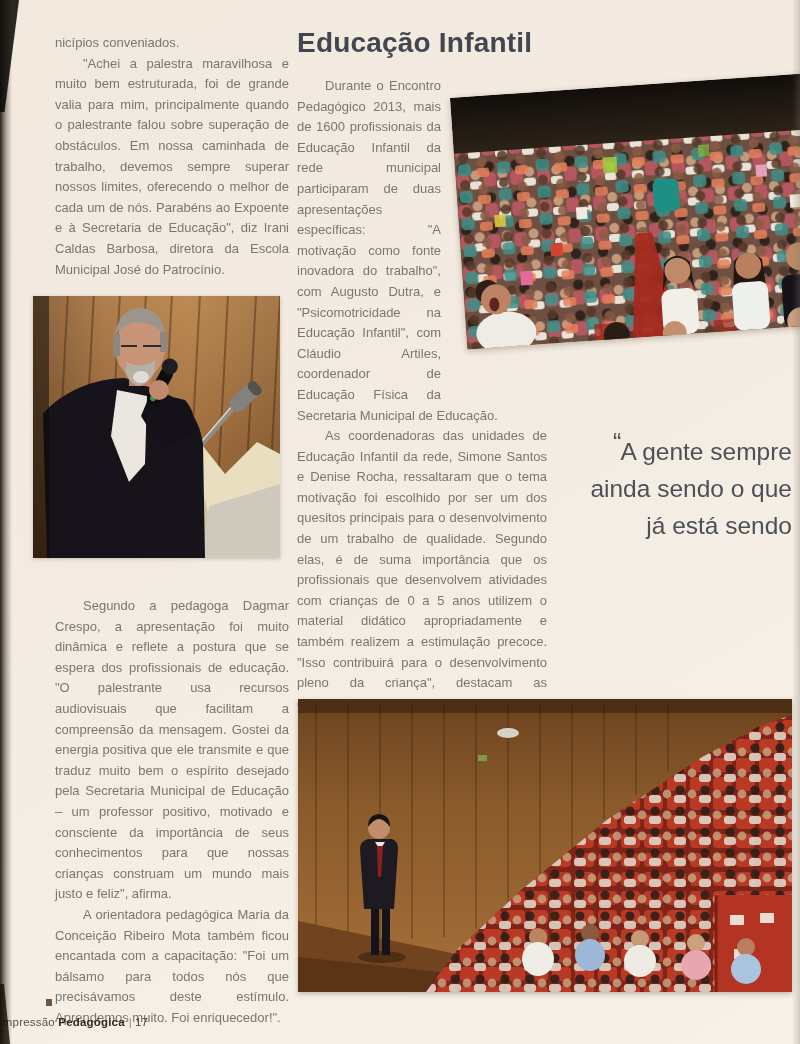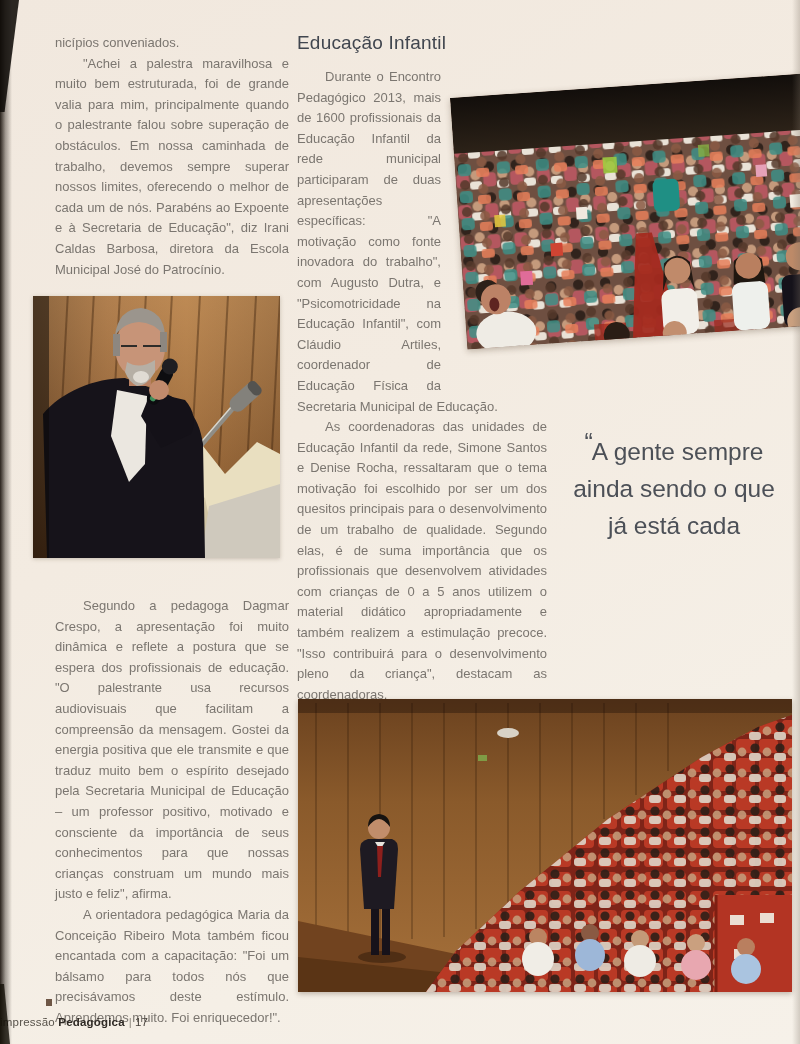--- a/index.html
+++ b/index.html
@@ -18,33 +18,33 @@
   .edge-right{position:absolute;right:0;top:0;width:8px;height:100%;
     background:linear-gradient(to left,rgba(125,113,100,.30),rgba(125,113,100,0));}
 
   .jt{color:#7b7670;font-size:13px;line-height:20.6px;text-align:justify;hyphens:auto;}
   .jt p{margin:0;text-indent:28px;}
   .jt p.noindent{text-indent:0;}
 
   #left-a{position:absolute;left:55px;top:33px;width:234px;}
   #left-b{position:absolute;left:55px;top:596px;width:234px;}
   #right-col{position:absolute;left:297px;top:30px;width:250px;}
-  #right-col h2{font-size:19px;line-height:26px;color:#41464f;font-weight:400;margin:0 0 11px 0;letter-spacing:.2px;}
+  #right-col h2{font-size:28px;line-height:26px;color:#41464f;font-weight:700;margin:0 0 20px 0;letter-spacing:.2px;}
   .photo-spacer{float:right;width:96px;height:290px;margin:26px 0 6px 10px;}
 
   .photo{position:absolute;display:block;}
   #speaker-photo{left:33px;top:296px;width:247px;height:262px;box-shadow:0 1px 4px rgba(70,50,30,.25);}
   #audience-photo{left:450px;top:98px;width:362px;height:252px;transform:rotate(-3.96deg);transform-origin:0 0;
     box-shadow:0 2px 6px rgba(70,50,30,.3);}
   #auditorium-photo{left:298px;top:699px;width:494px;height:293px;box-shadow:0 2px 5px rgba(70,50,30,.3);}
   .photo svg{display:block;width:100%;height:100%;}
 
   #pull-quote{position:absolute;left:556px;top:433px;width:236px;text-align:center;
     color:#4c5057;font-size:24.5px;line-height:37px;}
-  #pull-quote .qline{display:block;}
+  #pull-quote .qline{display:block;text-align:right;}
   .qmark{font-size:25px;position:relative;top:-9px;letter-spacing:-1px;color:#4c5057;}
 
   .article-end{position:absolute;left:46px;top:999px;width:6px;height:7px;background:#6e5645;}
 
   #footer{position:absolute;left:0;top:1016px;width:786px;font-size:11.5px;color:#57524a;letter-spacing:.2px;}
   #footer .bold{font-weight:bold;color:#2f2a25;}
   #footer .sep{color:#8d877d;margin:0 3px 0 4px;font-weight:300;}
   #footer .pn{color:#45403a;}
 </style>
 </head>
@@ -185,21 +185,21 @@
       <rect x="318" y="200" width="42" height="52" rx="8" fill="#15121a"></rect>
       <circle cx="150" cy="248" r="13" fill="#2a1d15"></circle>
       <circle cx="208" cy="250" r="12" fill="#c28f6f"></circle>
       <circle cx="335" cy="247" r="14" fill="#caa07f"></circle>
     </svg>
   </span>
 
   <div id="pull-quote">
     <span class="qline"><span class="qmark">“</span><span>A gente sempre</span></span>
     <span class="qline">ainda sendo o que</span>
-    <span class="qline">já está cada</span>
+    <span class="qline">já está sendo</span>
   </div>
 
   <span id="auditorium-photo" class="photo">
     <svg viewBox="0 0 494 293" preserveAspectRatio="none">
       <defs>
         <linearGradient id="wall" x1="0" y1="0" x2="0" y2="1">
           <stop offset="0" stop-color="#6b421f"></stop>
             <stop offset=".35" stop-color="#8a5a2b"></stop>
             <stop offset="1" stop-color="#a5703a"></stop>
         </linearGradient>

